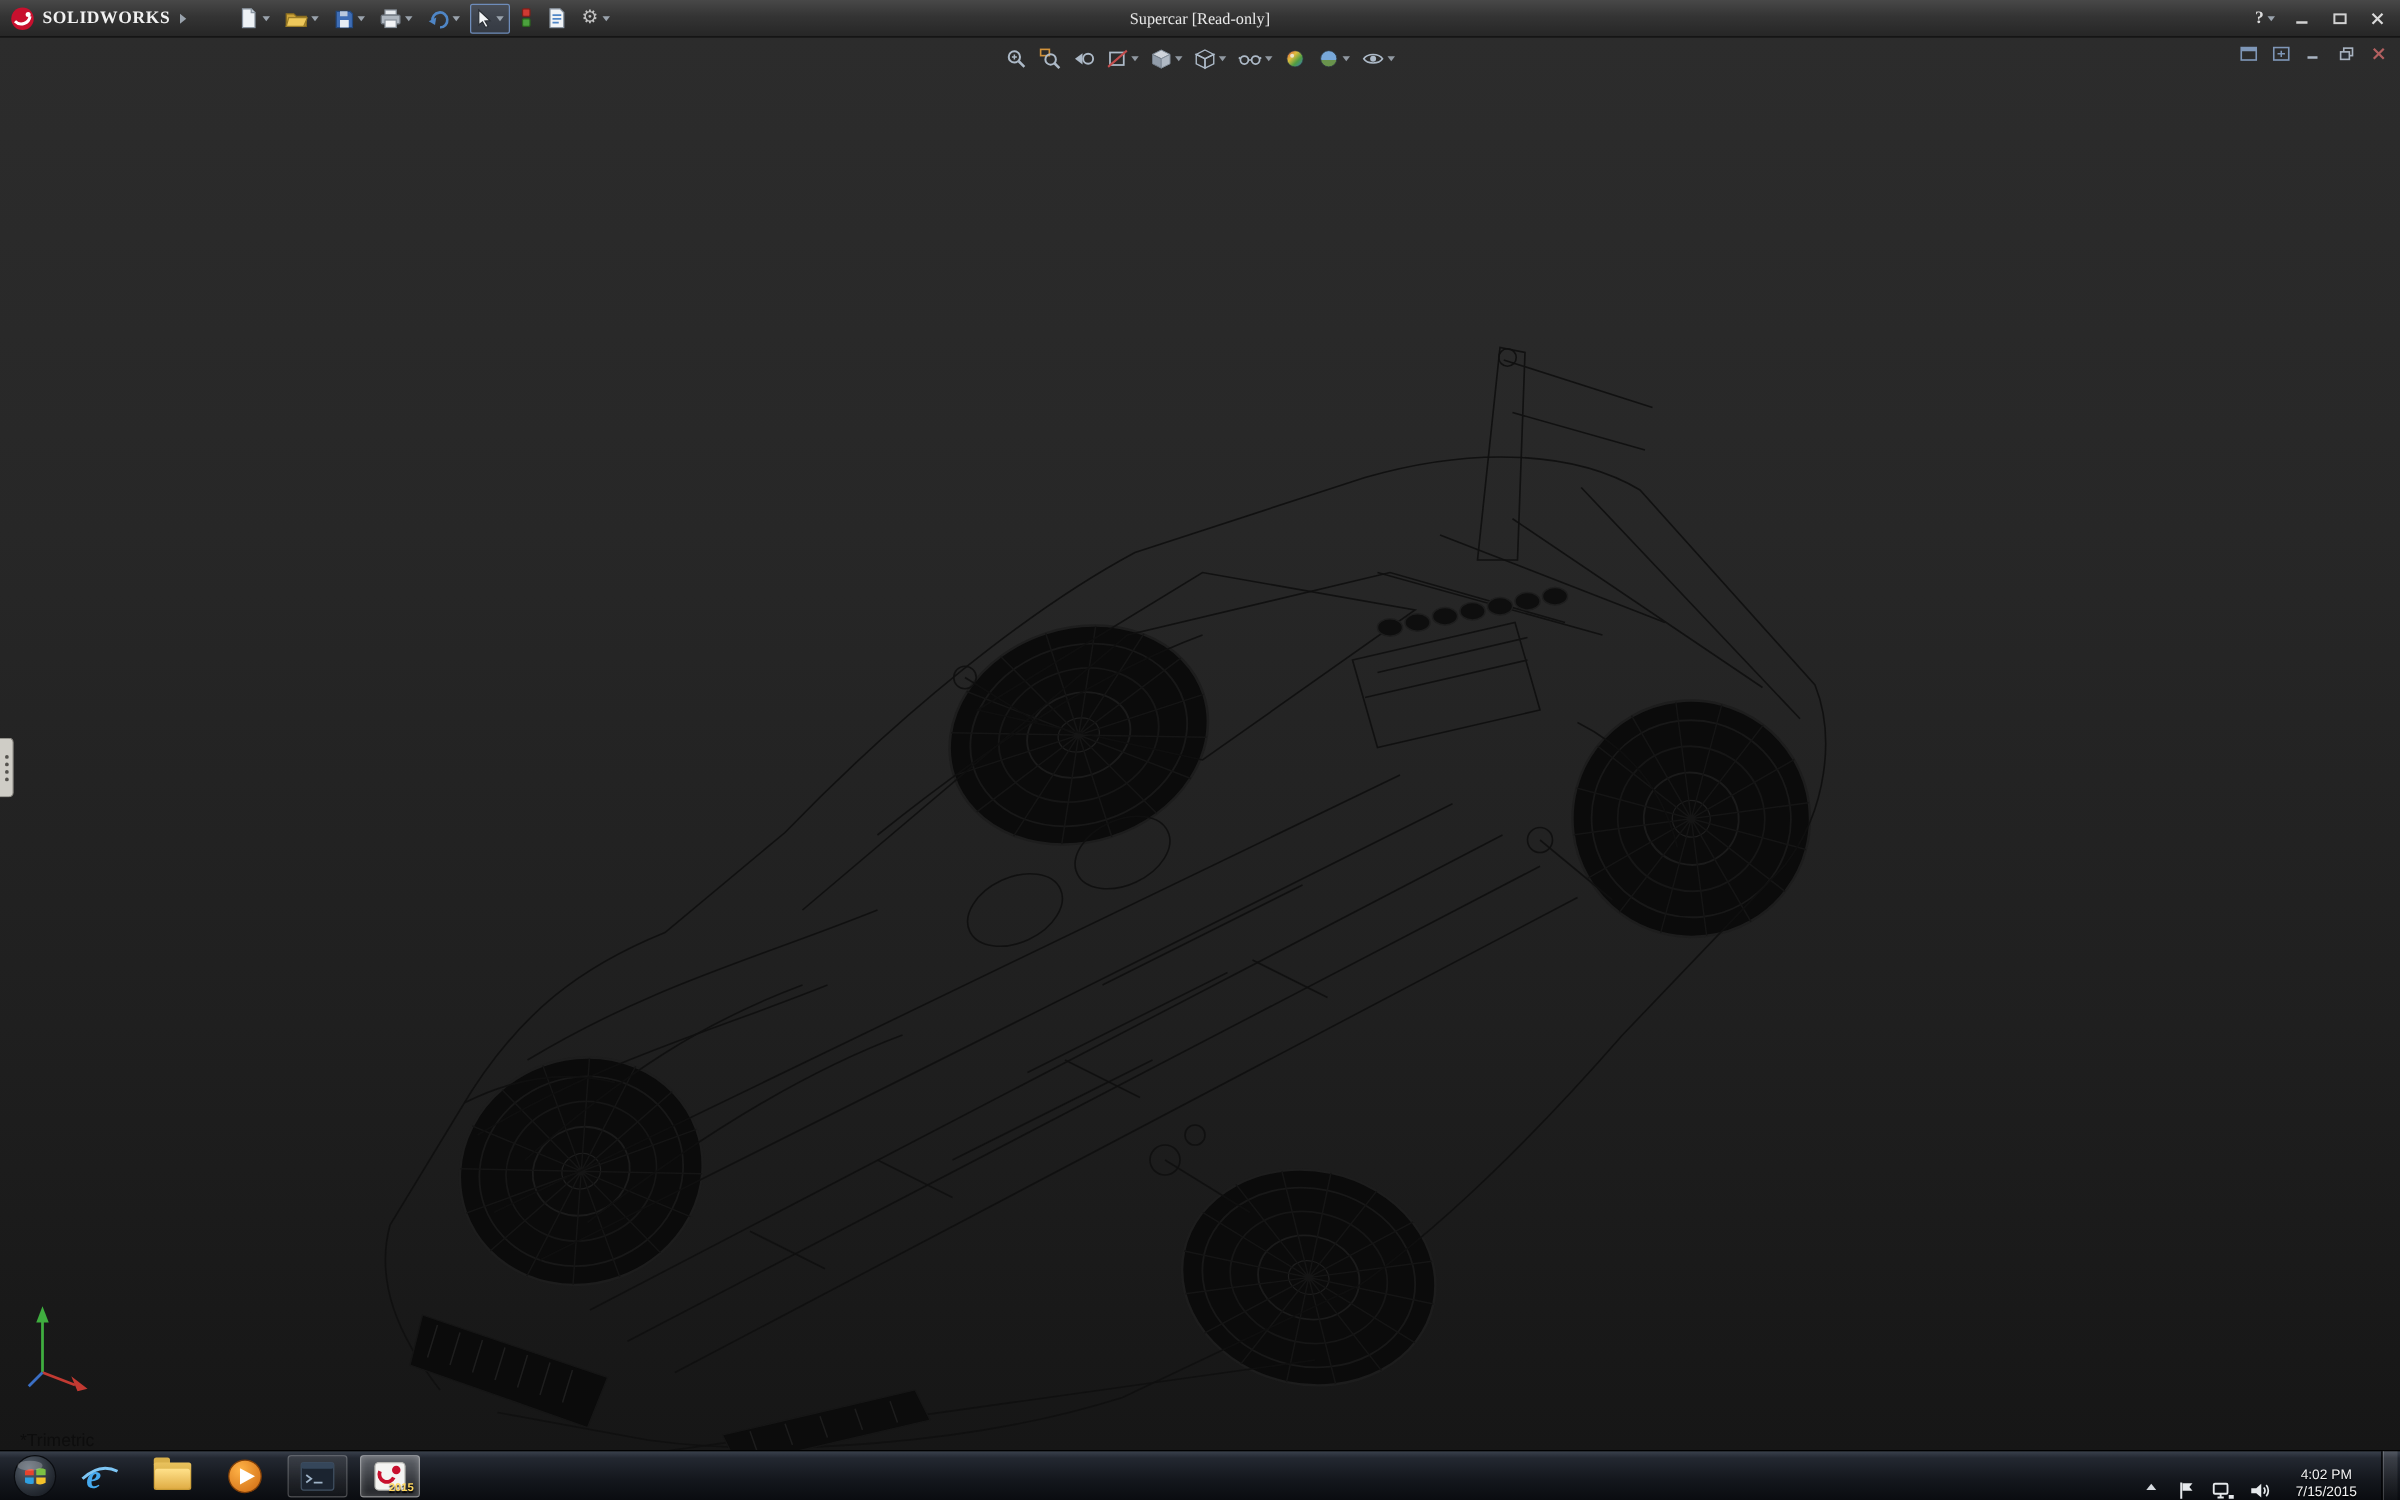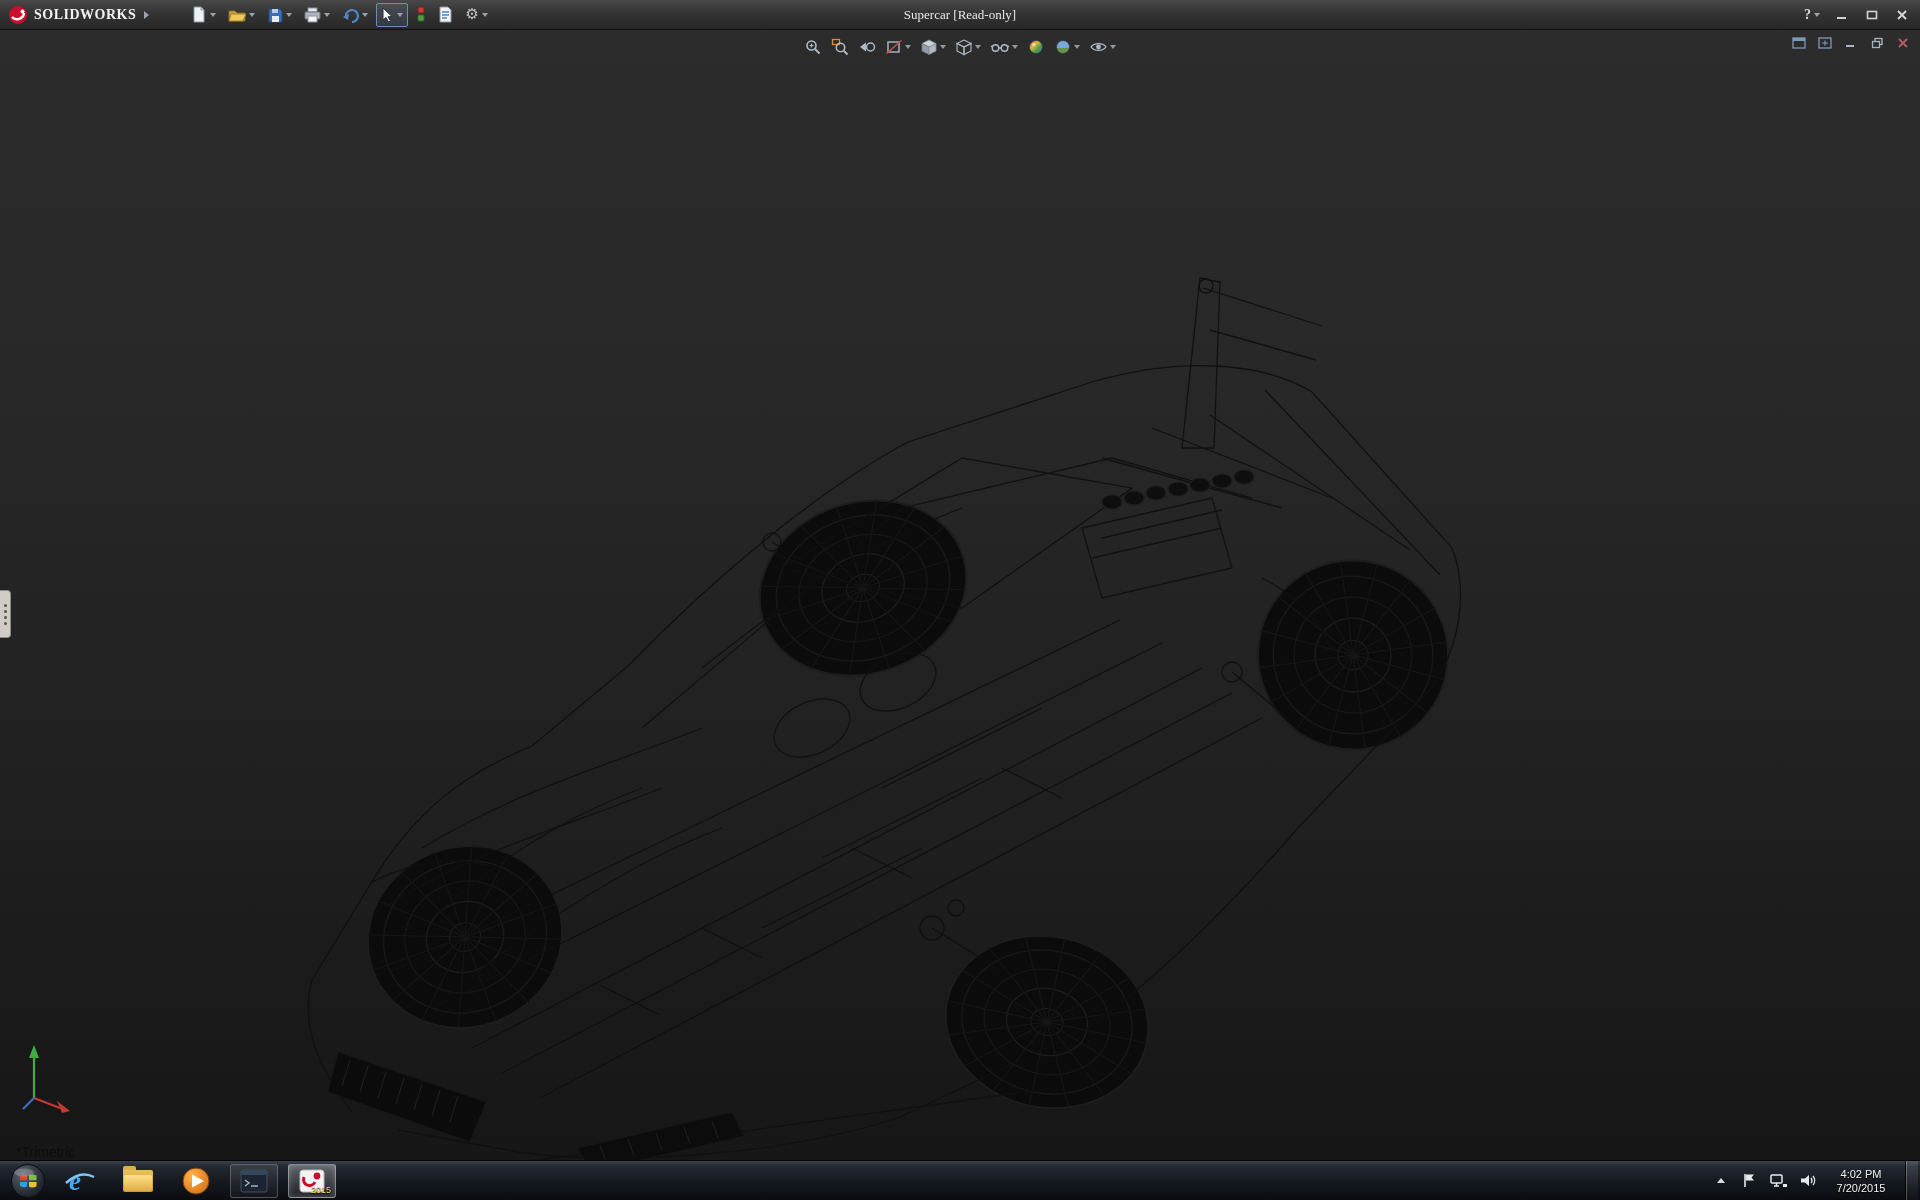--- a/index.html
+++ b/index.html
@@ -49,27 +49,27 @@
   
   #taskbar { position:absolute; bottom:0; left:0; width:1920px; height:40px;
     background:linear-gradient(180deg,#3a414d 0%,#232831 14%,#141godo720 0%); 
     background:linear-gradient(180deg,#3a414d 0%,#232831 14%,#14171d 58%,#0a0c10 100%);
     border-top:1px solid #000; display:flex; align-items:center; z-index:60; }
   .start-slot { width:56px; height:40px; display:flex; align-items:center; justify-content:center; }
   .task-items { display:flex; align-items:center; gap:10px; height:40px; }
   .task-btn { width:48px; height:34px; display:flex; align-items:center; justify-content:center; border-radius:3px; position:relative; }
   .task-btn.running { border:1px solid rgba(255,255,255,.22); background:linear-gradient(180deg,rgba(255,255,255,.10),rgba(255,255,255,.03)); }
   .task-btn.active { border:1px solid rgba(255,255,255,.4); background:linear-gradient(180deg,rgba(255,255,255,.28),rgba(255,255,255,.08)); box-shadow:inset 0 0 6px rgba(255,255,255,.25); }
-  .sw-badge { position:absolute; bottom:2px; right:4px; color:#ffd75e; font-size:9px; font-weight:normal; text-shadow:0 1px 1px #000; }
+  .sw-badge { position:absolute; bottom:2px; right:4px; color:#ffd75e; font-size:9px; font-weight:bold; text-shadow:0 1px 1px #000; }
   .folder-icon { position:relative; width:30px; height:22px; }
   .folder-back { position:absolute; left:0; top:0; width:30px; height:22px; background:linear-gradient(180deg,#e9c25d,#c99a33); border-radius:2px; }
   .folder-tab { position:absolute; left:0; top:-4px; width:13px; height:6px; background:#d9b04a; border-radius:2px 2px 0 0; }
   .folder-front { position:absolute; left:1px; top:5px; width:28px; height:16px; background:linear-gradient(180deg,#ffe18a,#e0ad45); border-radius:2px; }
 
-  .tray { margin-left:auto; display:flex; align-items:center; gap:11px; height:40px; padding-right:2px; }
+  .tray { margin-left:auto; display:flex; align-items:flex-end; gap:11px; height:40px; padding-right:2px; }
   .tray-chevron-btn { width:18px; height:22px; display:flex; align-items:center; justify-content:center; border-radius:2px; }
   .chevron-up { width:0; height:0; border-left:4px solid transparent; border-right:4px solid transparent; border-bottom:5px solid #d7dbe0; }
   .clock { display:flex; flex-direction:column; align-items:center; justify-content:center; color:#f2f2f2;
     font-size:11px; line-height:14px; min-width:66px; text-shadow:0 1px 1px #000; }
   .show-desktop { width:13px; height:40px; border-left:1px solid #000; box-shadow:inset 1px 0 0 rgba(255,255,255,.25);
     background:linear-gradient(180deg,rgba(255,255,255,.12),rgba(255,255,255,.02)); }
 </style>
 </head>
 <body>
 
@@ -460,17 +460,17 @@
       <rect x="2" y="3" width="11" height="8" rx="1" fill="none" stroke="#e6e9ec" stroke-width="1.5"></rect>
       <path d="M5,14 h5 M7.5,11 v3" stroke="#e6e9ec" stroke-width="1.5"></path>
       <path d="M14,12 h4 v3 h-4 z" fill="#e6e9ec"></path>
     </svg>
     <svg width="18" height="17">
       <polygon points="2,6.5 6,6.5 10,3 10,14 6,10.5 2,10.5" fill="#e6e9ec"></polygon>
       <path d="M12,6 a4,4 0 0 1 0,5 M14,4 a7,7 0 0 1 0,9" stroke="#e6e9ec" stroke-width="1.4" fill="none"></path>
     </svg>
     <div class="clock">
       <span>4:02 PM</span>
-      <span>7/20/2015</span>
+      <span>7/15/2015</span>
     </div>
     <div class="show-desktop"></div>
   </div>
 </div>
 
 </body></html>

